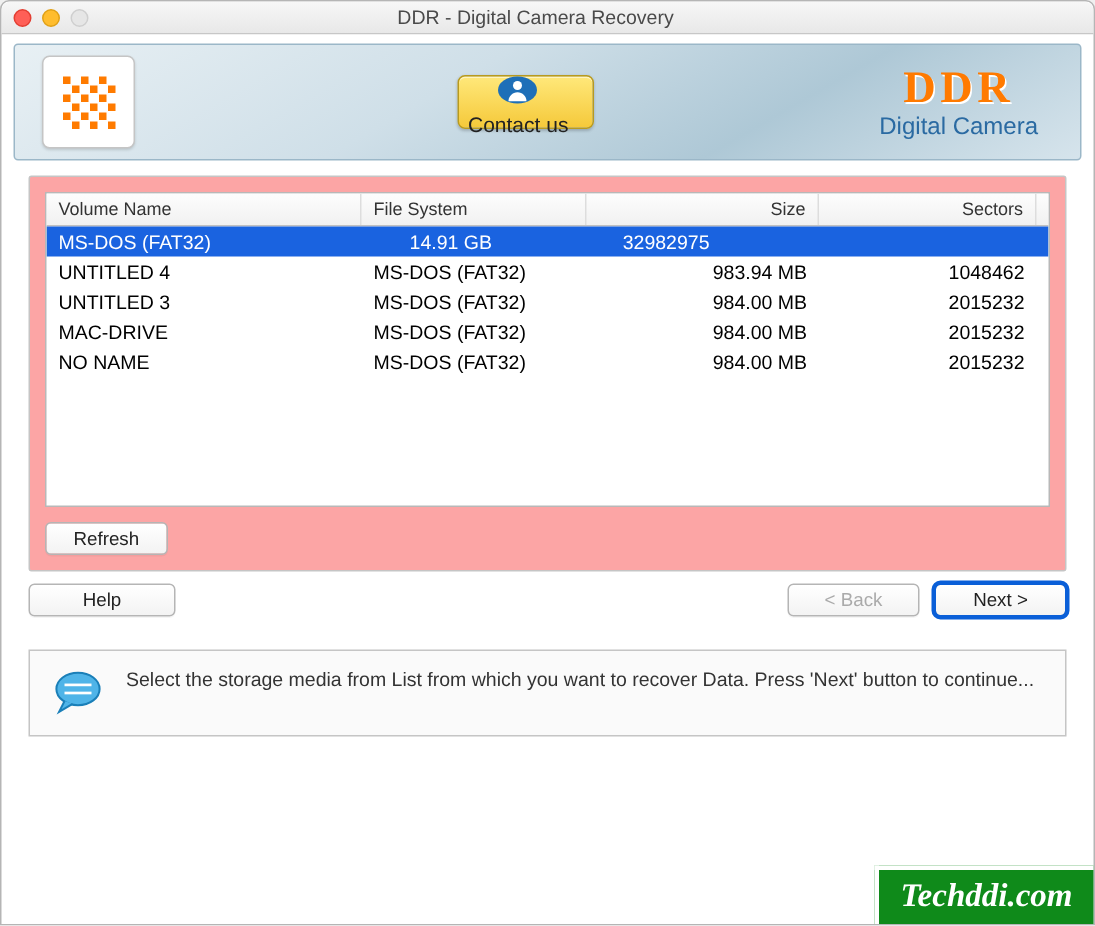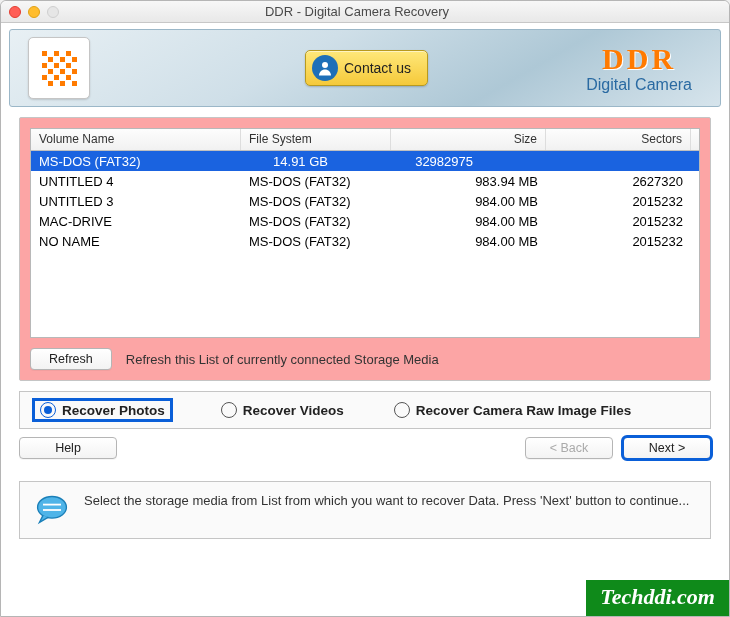--- a/index.html
+++ b/index.html
@@ -83,20 +83,21 @@
   border: 1px solid #b89a1f;
   border-radius: 5px;
   display: flex;
   align-items: center;
   gap: 6px;
   font-size: 14px;
   font-weight: 500;
   color: #222;
   cursor: pointer;
   box-shadow: inset 0 1px 0 #fff4c0, 0 1px 2px rgba(0,0,0,0.2);
+  flex-direction: column;
 }
 .contact-icon {
   width: 26px; height: 26px;
   border-radius: 50%;
   background: #1e6fb8;
   display: flex;
   align-items: center;
   justify-content: center;
   color: #fff;
   font-size: 16px;
@@ -329,21 +330,21 @@
       <div class="table-body" id="table-body">
           <div class="row sel">
             <div class="col-fs">MS-DOS (FAT32)</div>
             <div class="col-size">14.91  GB</div>
             <div class="col-sect">32982975</div>
           </div>
           <div class="row">
             <div class="col-name">UNTITLED 4</div>
             <div class="col-fs">MS-DOS (FAT32)</div>
             <div class="col-size">983.94  MB</div>
-            <div class="col-sect">2627320</div>
+            <div class="col-sect">1048462</div>
           </div>
           <div class="row">
             <div class="col-name">UNTITLED 3</div>
             <div class="col-fs">MS-DOS (FAT32)</div>
             <div class="col-size">984.00  MB</div>
             <div class="col-sect">2015232</div>
           </div>
           <div class="row">
             <div class="col-name">MAC-DRIVE</div>
             <div class="col-fs">MS-DOS (FAT32)</div>
@@ -353,38 +354,23 @@
           <div class="row">
             <div class="col-name">NO NAME</div>
             <div class="col-fs">MS-DOS (FAT32)</div>
             <div class="col-size">984.00  MB</div>
             <div class="col-sect">2015232</div>
           </div>
         </div>
     </div>
     <div class="refresh-bar">
       <button class="mac-btn">Refresh</button>
-      <span class="refresh-text">Refresh this List of currently connected Storage Media</span>
-    </div>
-  </div>
-
-  <div class="options-panel">
-    <div class="radio-opt sel hl-blue" style="padding:2px 6px;">
-      <span class="radio-circle"></span>
-      <span>Recover Photos</span>
-    </div>
-    <div class="radio-opt">
-      <span class="radio-circle"></span>
-      <span>Recover Videos</span>
-    </div>
-    <div class="radio-opt">
-      <span class="radio-circle"></span>
-      <span>Recover Camera Raw Image Files</span>
-    </div>
-  </div>
+    </div>
+  </div>
+
 
   <div class="buttons-row">
     <button class="mac-btn wide">Help</button>
     <div class="spacer"></div>
     <button class="mac-btn nav disabled">&lt; Back</button>
     <button class="mac-btn nav hl-blue">Next &gt;</button>
   </div>
 
   <div class="info-box">
     <div class="info-icon">

